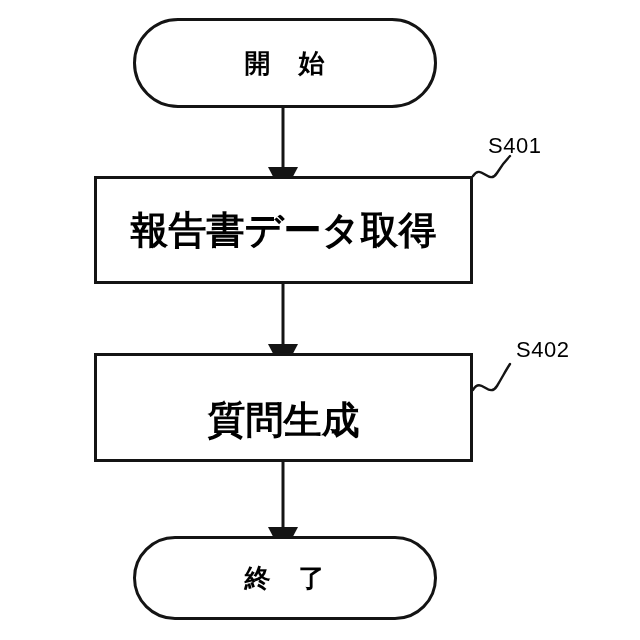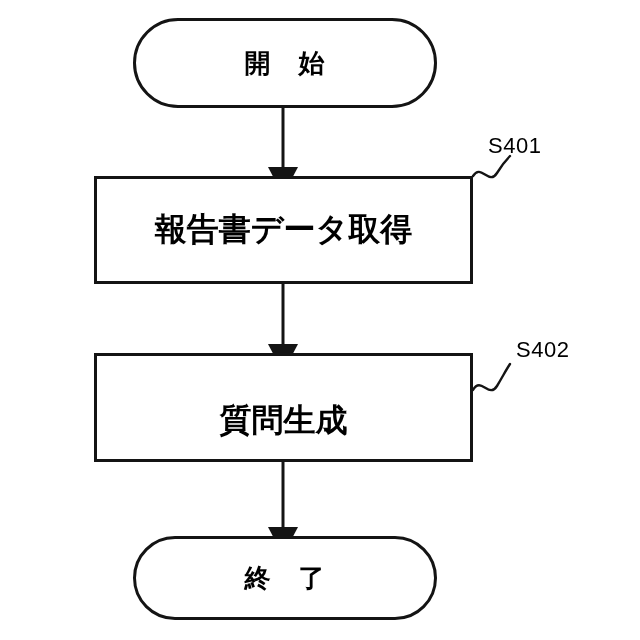--- a/index.html
+++ b/index.html
@@ -34,21 +34,21 @@
     color: #000000;
     font-weight: bold;
     white-space: pre;
     pointer-events: none;
   }
   .terminator-text {
     font-size: 26px;
     letter-spacing: 1px;
   }
   .process-text {
-    font-size: 32px;
+    font-size: 38px;
     letter-spacing: 0px;
   }
   .step-label {
     position: absolute;
     color: #000000;
     font-size: 22px;
     font-weight: normal;
     letter-spacing: 0.5px;
     white-space: nowrap;
   }

